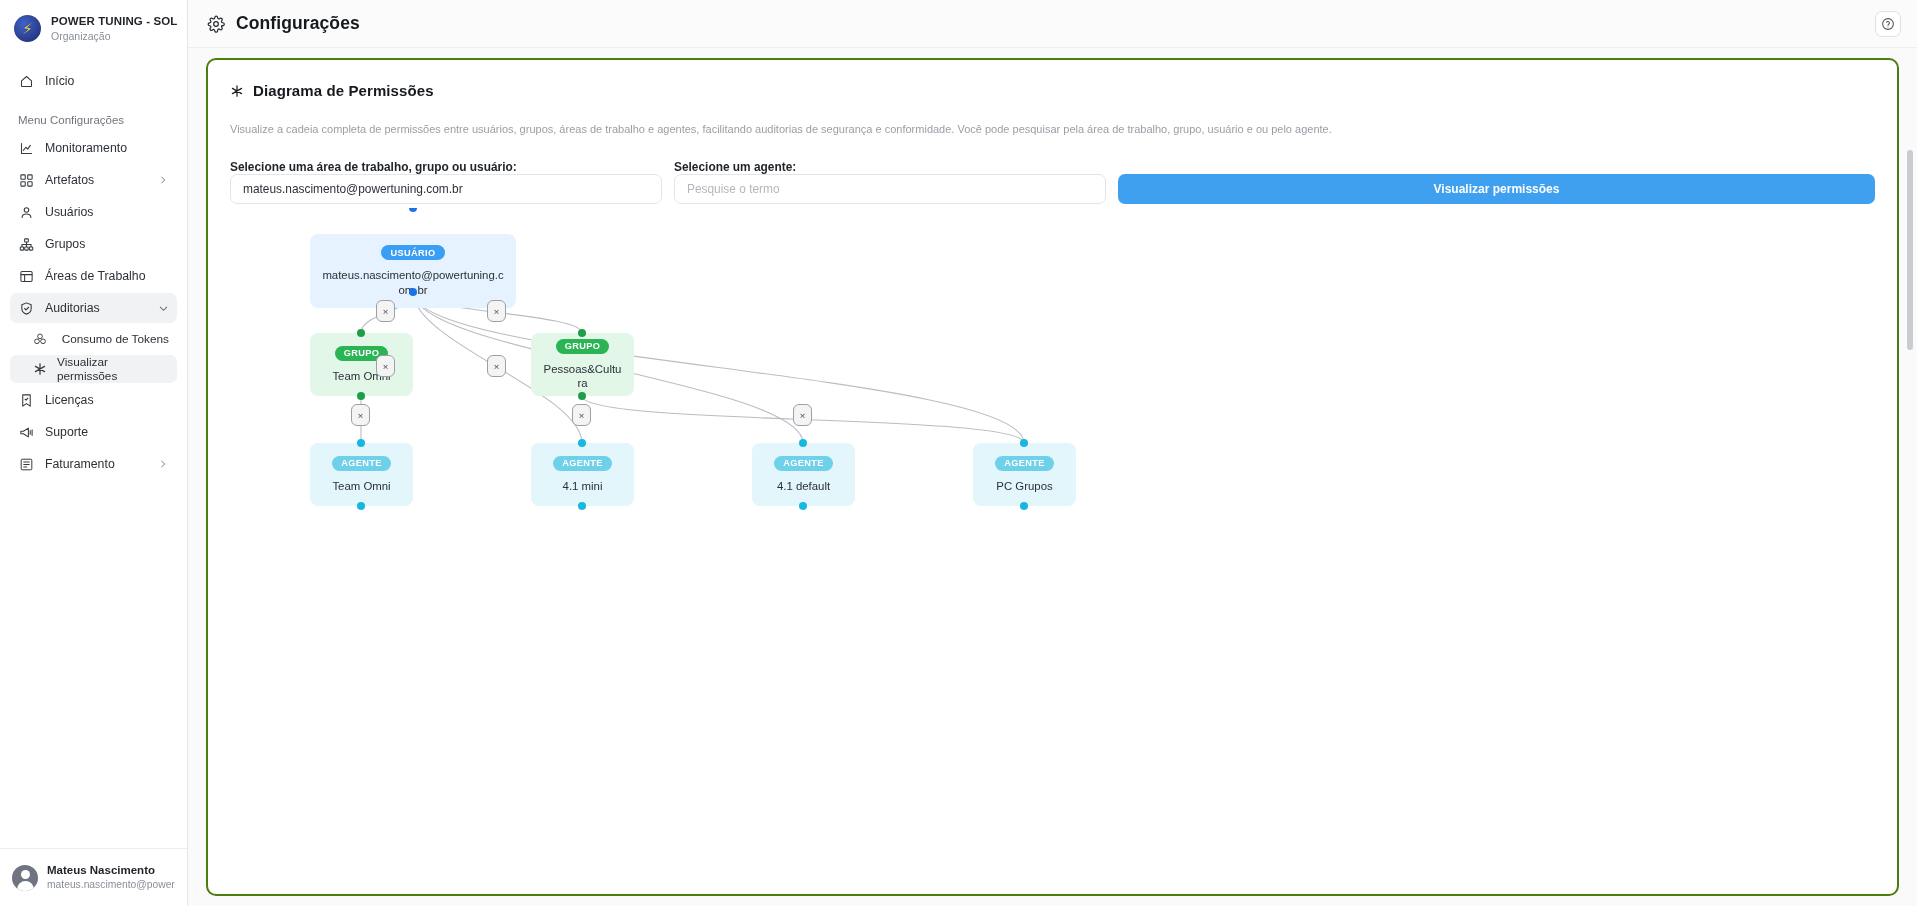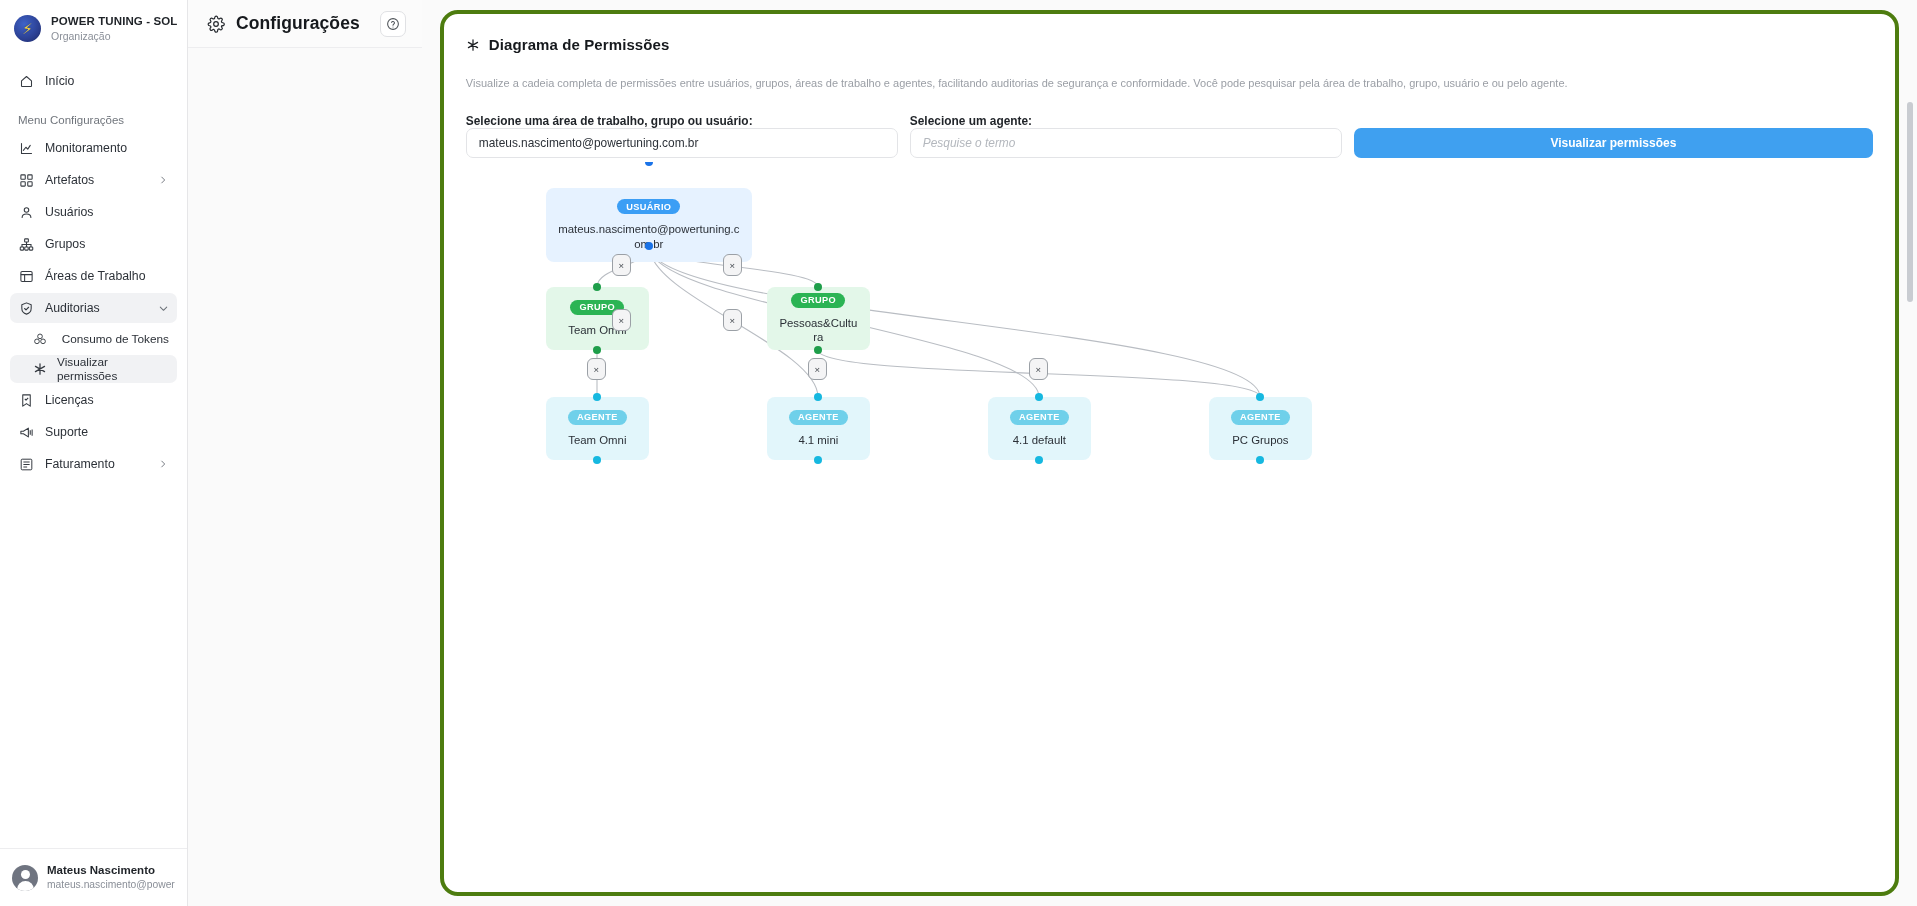--- a/index.html
+++ b/index.html
@@ -73,57 +73,57 @@
   }
   .avatar::after {
     content:''; position:absolute; width:17px; height:11px; border-radius:9px 9px 0 0;
     background:#fff; left:4.5px; top:16px;
   }
   .user-meta { overflow: hidden; }
   .user-name { font-size: 11.5px; font-weight: 700; color:#1f2328; white-space:nowrap; line-height:15px;}
   .user-mail { font-size: 10.3px; color:#8a8f98; white-space:nowrap; line-height:14px; overflow:hidden;}
 
   
-  .main { flex: 1 1 auto; height: 906px; display:flex; flex-direction:row; background:#fafafa; position:relative;}
+  .main { flex: 1 1 auto; height: 906px; display:flex; flex-direction:column; background:#fafafa; position:relative;}
   .topbar {
     height: 48px; flex: 0 0 48px; background:#fbfbfb; border-bottom: 1px solid #ededef;
     display:flex; align-items:center; padding: 0 16px 0 18px; gap: 10px;
   }
   .topbar .gear { width:20px; height:20px; display:flex; align-items:center; justify-content:center; color:#23272c;}
   .topbar .title { font-size: 17.5px; font-weight:700; color:#16191d; letter-spacing:.1px;}
   .topbar .spacer { flex:1 1 auto; }
   .help-btn {
     width: 26px; height: 26px; border:1px solid #e0e1e4; border-radius: 7px;
     background:#fff; display:flex; align-items:center; justify-content:center;
     font-size: 12px; color:#4d5257; cursor:pointer;
   }
 
   .content-scroll { flex:1 1 auto; position:relative; overflow:hidden; background:#fafafa; }
   .card {
     position: absolute; left: 18px; top: 10px; right: 18px; bottom: 10px;
-    background:#ffffff; border:4px solid #4d7c0f; border-radius: 18px;
+    background:#ffffff; border:2px solid #4d7c0f; border-radius: 10px;
     overflow: hidden;
   }
   .card-inner { padding: 22px 22px 0 22px; }
   .sec-title { display:flex; align-items:center; gap: 9px; }
   .sec-title .ast { font-size: 15px; color:#1b1e22; line-height:1; display:flex; align-items:center;}
   .sec-title h2 { font-size: 15px; font-weight: 700; color:#16191d; letter-spacing:.1px;}
   .sec-desc { font-size: 11px; color:#9a9ea5; margin-top: 23px; line-height: 1.4; }
 
   .form-row { display:flex; align-items:flex-end; gap: 12px; margin-top: 23px; }
   .field { display:flex; flex-direction:column; gap: 0; }
   .field.f1 { width: 432px; }
   .field.f2 { width: 432px; }
   .field label { font-size: 11.9px; font-weight: 700; color:#1f2328; }
   .field .input {
     height: 30px; border:1px solid #e3e4e7; border-radius: 7px; background:#fff;
     display:flex; align-items:center; padding: 0 12px; font-size: 11.9px; color:#2c3138;
     cursor: text;
   }
-  .field .input.placeholder { color:#b3b7bd;font-style:italic; }
+  .field .input.placeholder { color:#b3b7bd; }
   .btn-primary {
     flex: 1 1 auto; height: 30px; background:#3fa0f0; border-radius: 7px; border:none;
     color:#fff; font-size: 12px; font-weight:700; cursor:pointer;
     display:flex; align-items:center; justify-content:center;
     font-family: inherit;
   }
 
   
   .diagram { position:absolute; left:0; top:148px; right:0; bottom:0; overflow:hidden;}
   .diagram svg { position:absolute; left:0; top:0; }

